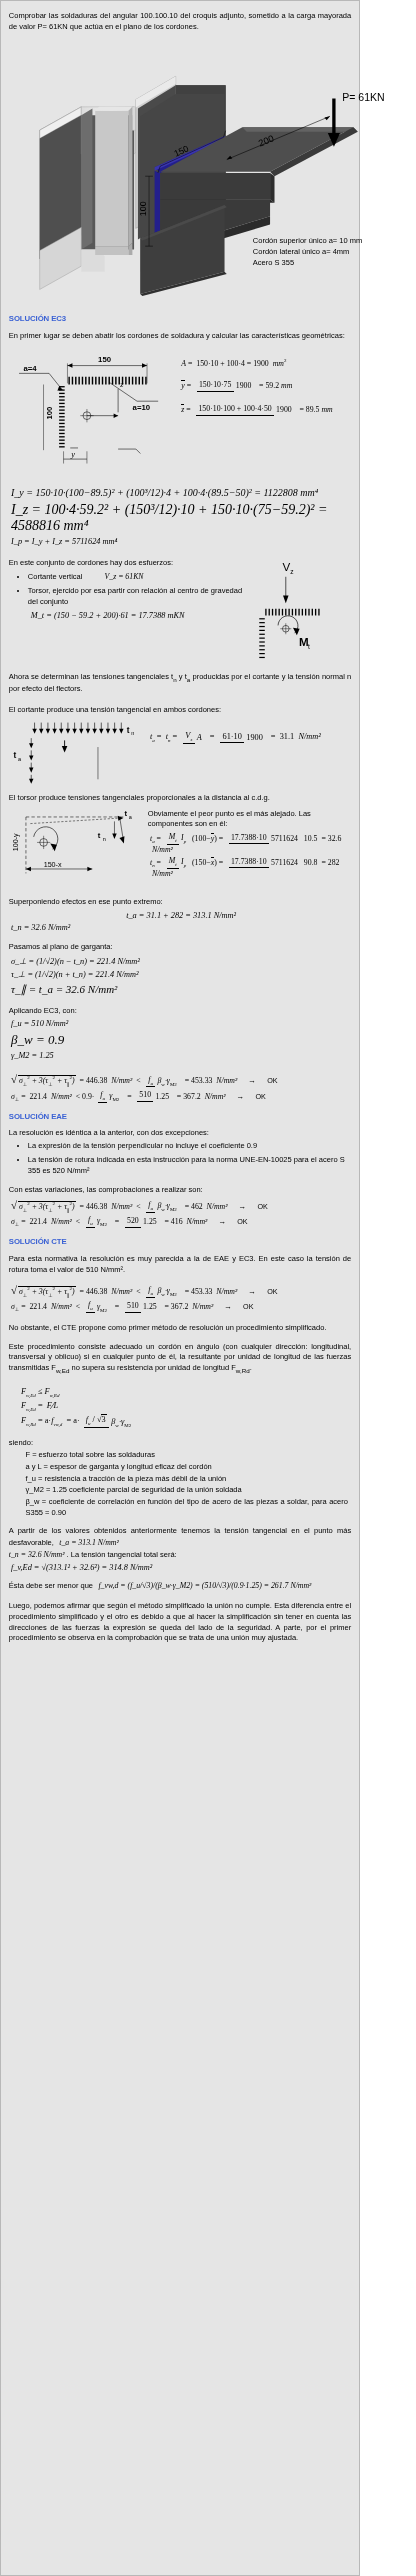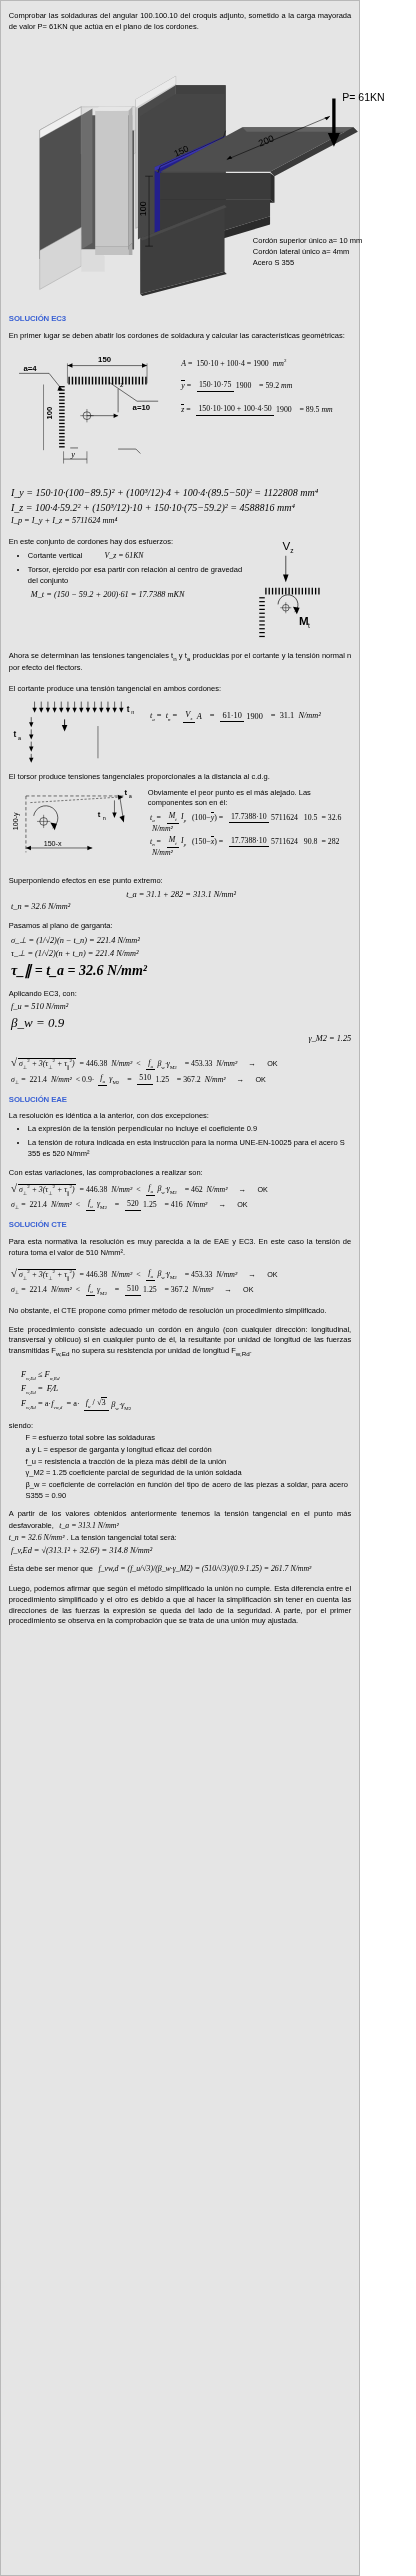--- a/index.html
+++ b/index.html
@@ -275,21 +275,21 @@
         <span>mm</span>
       </div>
     </div>
   </div>
 
   <div class="gap8"></div>
 
   <div class="eq m" style="font-size:10px;">
     <span>I_y = 150·10·(100−89.5)² + (100³/12)·4 + 100·4·(89.5−50)² = 1122808 mm⁴</span>
   </div>
-  <div class="eq m" style="font-size:10px;">
+  <div class="eq m" style="font-size:14px;">
     <span>I_z = 100·4·59.2² + (150³/12)·10 + 150·10·(75−59.2)² = 4588816 mm⁴</span>
   </div>
   <div class="eq m" style="font-size:8.3px;">
     <span>I_p = I_y + I_z = 5711624 mm⁴</span>
   </div>
 
   <div class="gap16"></div>
 
   <div class="row">
     <div style="width:266px;">
@@ -502,27 +502,27 @@
 
   <div class="gap8"></div>
   <div class="para nj">Superponiendo efectos en ese punto extremo:</div>
   <div class="eq m" style="font-size:8.3px;text-align:center;">t_a = 31.1 + 282 = 313.1 N/mm²</div>
   <div class="eq m" style="font-size:8.3px;">t_n = 32.6 N/mm²</div>
 
   <div class="gap12"></div>
   <div class="para nj">Pasamos al plano de garganta:</div>
   <div class="eq m" style="font-size:8.3px;">σ_⊥ = (1/√2)(n − t_n) = 221.4 N/mm²</div>
   <div class="eq m" style="font-size:8.3px;">τ_⊥ = (1/√2)(n + t_n) = 221.4 N/mm²</div>
-  <div class="eq m" style="font-size:14px;font-weight:bold;">τ_∥ = t_a = 32.6 N/mm²</div>
+  <div class="eq m" style="font-size:11px;">τ_∥ = t_a = 32.6 N/mm²</div>
 
   <div class="gap12"></div>
   <div class="para nj">Aplicando EC3, con:</div>
   <div class="eq m" style="font-size:8.3px;">f_u = 510 N/mm²</div>
   <div class="eq m" style="font-size:13px;">β_w = 0.9</div>
-  <div class="eq m" style="font-size:8.3px;text-align:right;">γ_M2 = 1.25</div>
+  <div class="eq m" style="font-size:8.3px;">γ_M2 = 1.25</div>
 
   <div class="gap12"></div>
 
   <div class="eq m" style="font-size:7.8px;">
     <span class="radsym" style="font-size:11px;">√</span>
     <span class="rad">σ<sub class="smr">⊥</sub><sup class="sm">2</sup>&nbsp;+&nbsp;3(τ<sub class="smr">⊥</sub><sup class="sm">2</sup>&nbsp;+&nbsp;τ<sub class="smr">∥</sub><sup class="sm">2</sup>)</span>
     <span class="mr">&nbsp;=&nbsp;</span><span class="mr">446.38</span>
     <span>&nbsp;</span><span>N/mm²</span>
     <span class="mr">&nbsp;&lt;&nbsp;</span>
     <span class="frac">

